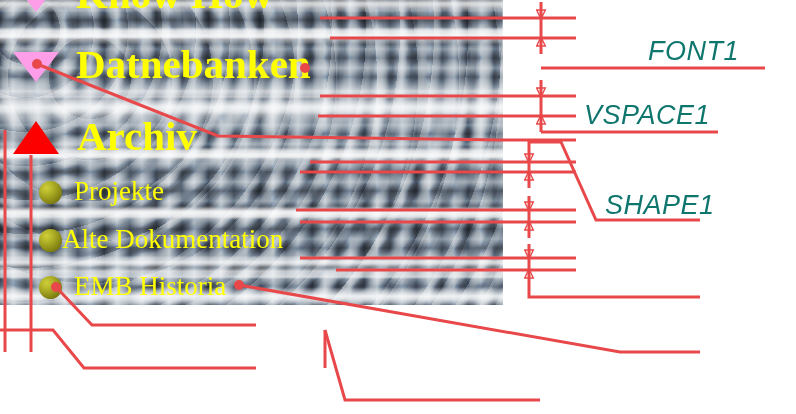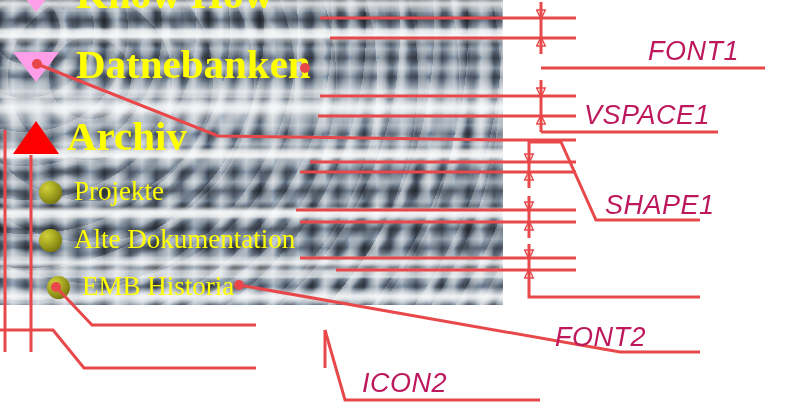--- a/index.html
+++ b/index.html
@@ -59,21 +59,21 @@
   .tri-up-red{border-left:23px solid transparent;border-right:23px solid transparent;
               border-bottom:33px solid #fc0000;}
   
   .ball{width:23px;height:23px;border-radius:50%;
         background:radial-gradient(circle at 33% 30%,
           #cfcf39 0%,#b5b52a 26%,#8f8f18 58%,#5d5d08 100%);}
 
   
   #anno{position:absolute;left:0;top:0;width:796px;height:414px;
         pointer-events:none;}
-  .alabel{position:absolute;color:#be185d;font-style:italic;
+  .alabel{position:absolute;color:#0f766e;font-style:italic;
           font-weight:normal;font-size:27px;letter-spacing:.5px;
           font-family:"Liberation Sans",sans-serif;white-space:nowrap;}
 </style>
 </head>
 <body>
 
 <div id="stage">
 
   <div id="menu-panel">
     <div class="band" style="top:-4px;height:16px;"></div>
@@ -90,34 +90,34 @@
     <span class="m-label top-label" style="margin-left:17px;margin-top:-4px;">Know How</span>
   </div>
 
   <div class="menu-row" style="left:13px;top:48px;">
     <span class="tri tri-down-pink"></span>
     <span class="m-label top-label" style="margin-left:17px;margin-top:-4px;">Datnebanken</span>
   </div>
 
   <div class="menu-row" style="left:13px;top:118px;">
     <span class="tri tri-up-red"></span>
-    <span class="m-label top-label" style="margin-left:8px;margin-top:-2px;text-align:center;">Archiv</span>
+    <span class="m-label top-label" style="margin-left:18px;margin-top:-2px;text-align:center;">Archiv</span>
   </div>
 
   <div class="menu-row" style="left:39px;top:180px;">
     <span class="ball"></span>
     <span class="m-label sub-label" style="margin-left:12px;margin-top:-2px;">Projekte</span>
   </div>
 
   <div class="menu-row" style="left:39px;top:228px;">
     <span class="ball"></span>
-    <span class="m-label sub-label" style="margin-left:12px;margin-top:-2px;">Alte Dokumentation</span>
-  </div>
-
-  <div class="menu-row" style="left:47px;top:275px;">
+    <span class="m-label sub-label" style="margin-top:-2px;">Alte Dokumentation</span>
+  </div>
+
+  <div class="menu-row" style="left:39px;top:275px;">
     <span class="ball"></span>
     <span class="m-label sub-label" style="margin-left:12px;margin-top:-2px;">EMB Historia</span>
   </div>
 
   <svg id="anno" viewBox="0 0 796 414">
     <defs>
       <marker id="arrDown" markerWidth="11" markerHeight="11" refX="5.5" refY="9" orient="0" markerUnits="userSpaceOnUse">
         <path d="M5.5 10 L1.2 1 L9.8 1 Z" fill="none" stroke="#e8484a" stroke-width="1.4"></path>
       </marker>
       <marker id="arrUp" markerWidth="11" markerHeight="11" refX="5.5" refY="2" orient="0" markerUnits="userSpaceOnUse">
@@ -205,15 +205,13 @@
       <path d="M325 330 L325 368"></path>
 
       <path d="M239 285 L560 360 L700 360" stroke-opacity="0"></path>
       <path d="M239 285 L620 352 L700 352"></path>
     </g>
   </svg>
 
   <div class="alabel" style="left:648px;top:36px;">FONT1</div>
   <div class="alabel" style="left:584px;top:100px;text-align:right;">VSPACE1</div>
   <div class="alabel" style="left:605px;top:190px;">SHAPE1</div>
-  <div class="alabel" style="left:555px;top:322px;">FONT2</div>
-  <div class="alabel" style="left:362px;top:368px;">ICON2</div>
 </div>
 
 </body></html>

